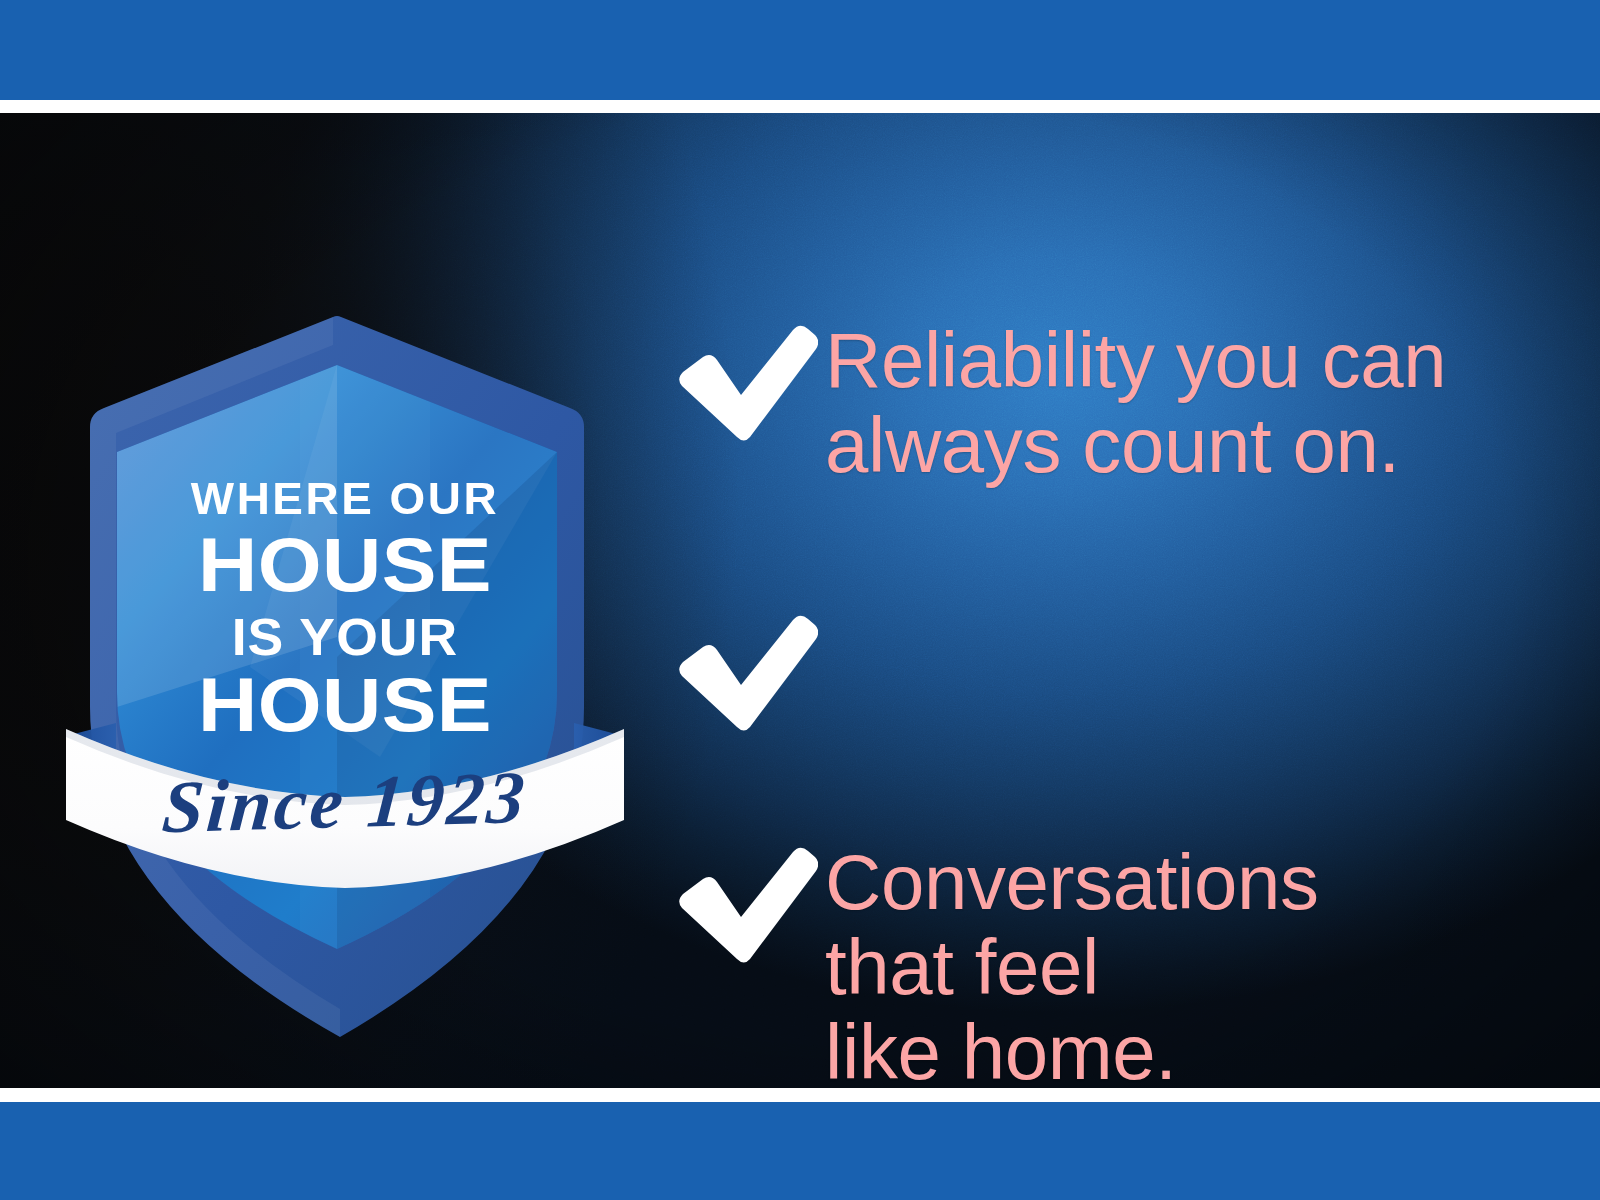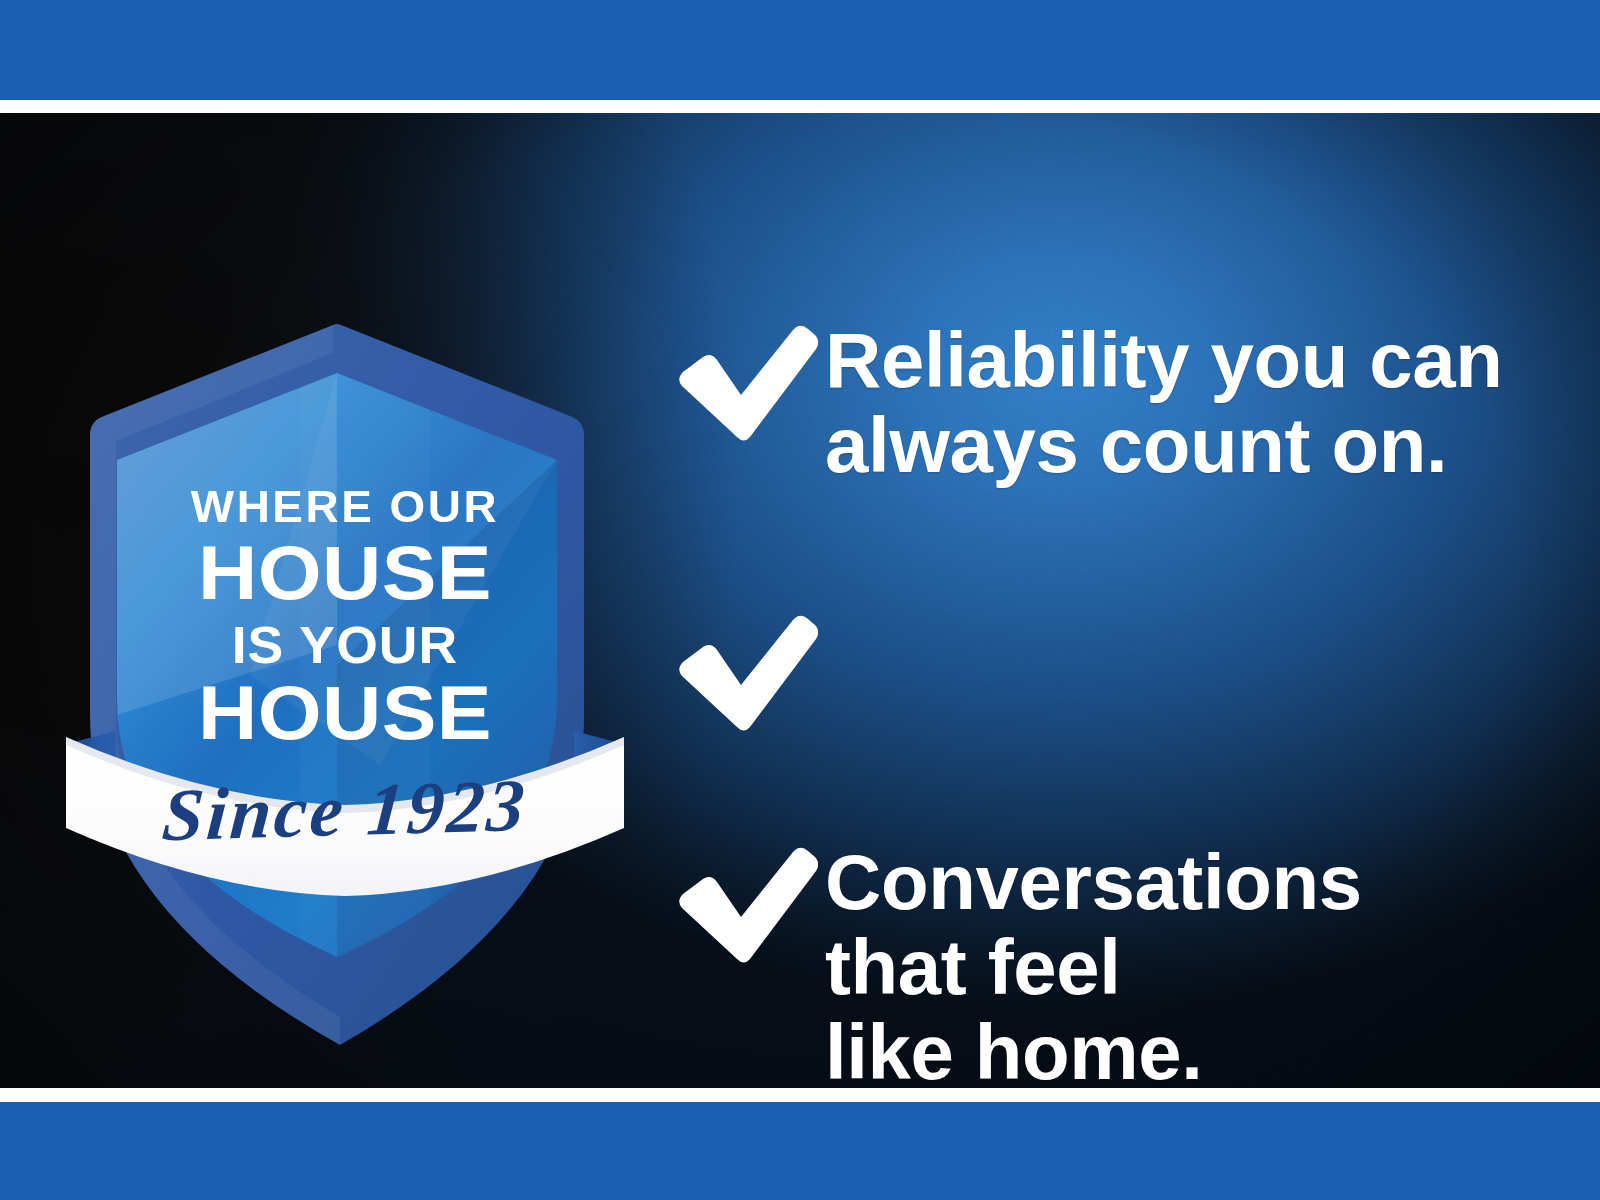--- a/index.html
+++ b/index.html
@@ -90,21 +90,21 @@
     position: absolute;
     inset: 0;
     opacity: 0.5;
     mix-blend-mode: overlay;
   }
 
   
   #emblem {
     position: absolute;
     left: 50px;
-    top: 132px;
+    top: 124px;
     width: 590px;
     height: 830px;
   }
   #emblem svg { display: block; width: 100%; height: 100%; }
 
   
   .shield-text {
     position: absolute;
     left: 0;
     width: 590px;
@@ -158,23 +158,23 @@
 
   .check-wrap {
     flex: 0 0 auto;
     width: 155px;
     padding-top: 6px;
   }
   .check-wrap svg { display: block; width: 148px; height: 118px; }
 
   .benefit-text {
     flex: 1 1 auto;
-    color: #ffffff;
+    color: #fca5a5;
     font-family: "Liberation Sans", sans-serif;
-    font-weight: bold;
+    font-weight: normal;
     font-size: 78px;
     line-height: 1.09;
     letter-spacing: -0.005em;
     white-space: pre-line;
     text-shadow: 0 1px 2px rgba(0,0,0,0.22);
   }
 </style>
 </head>
 <body>
 

